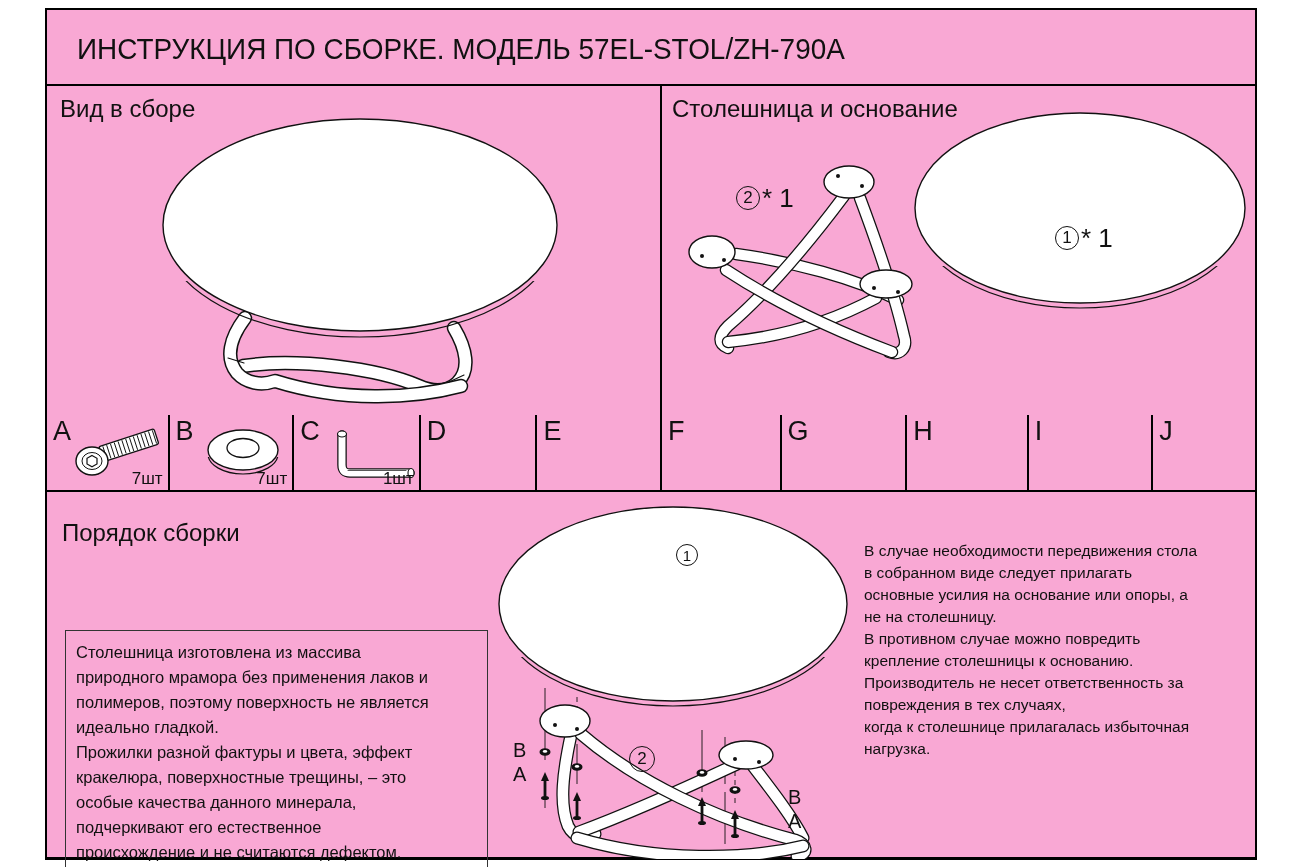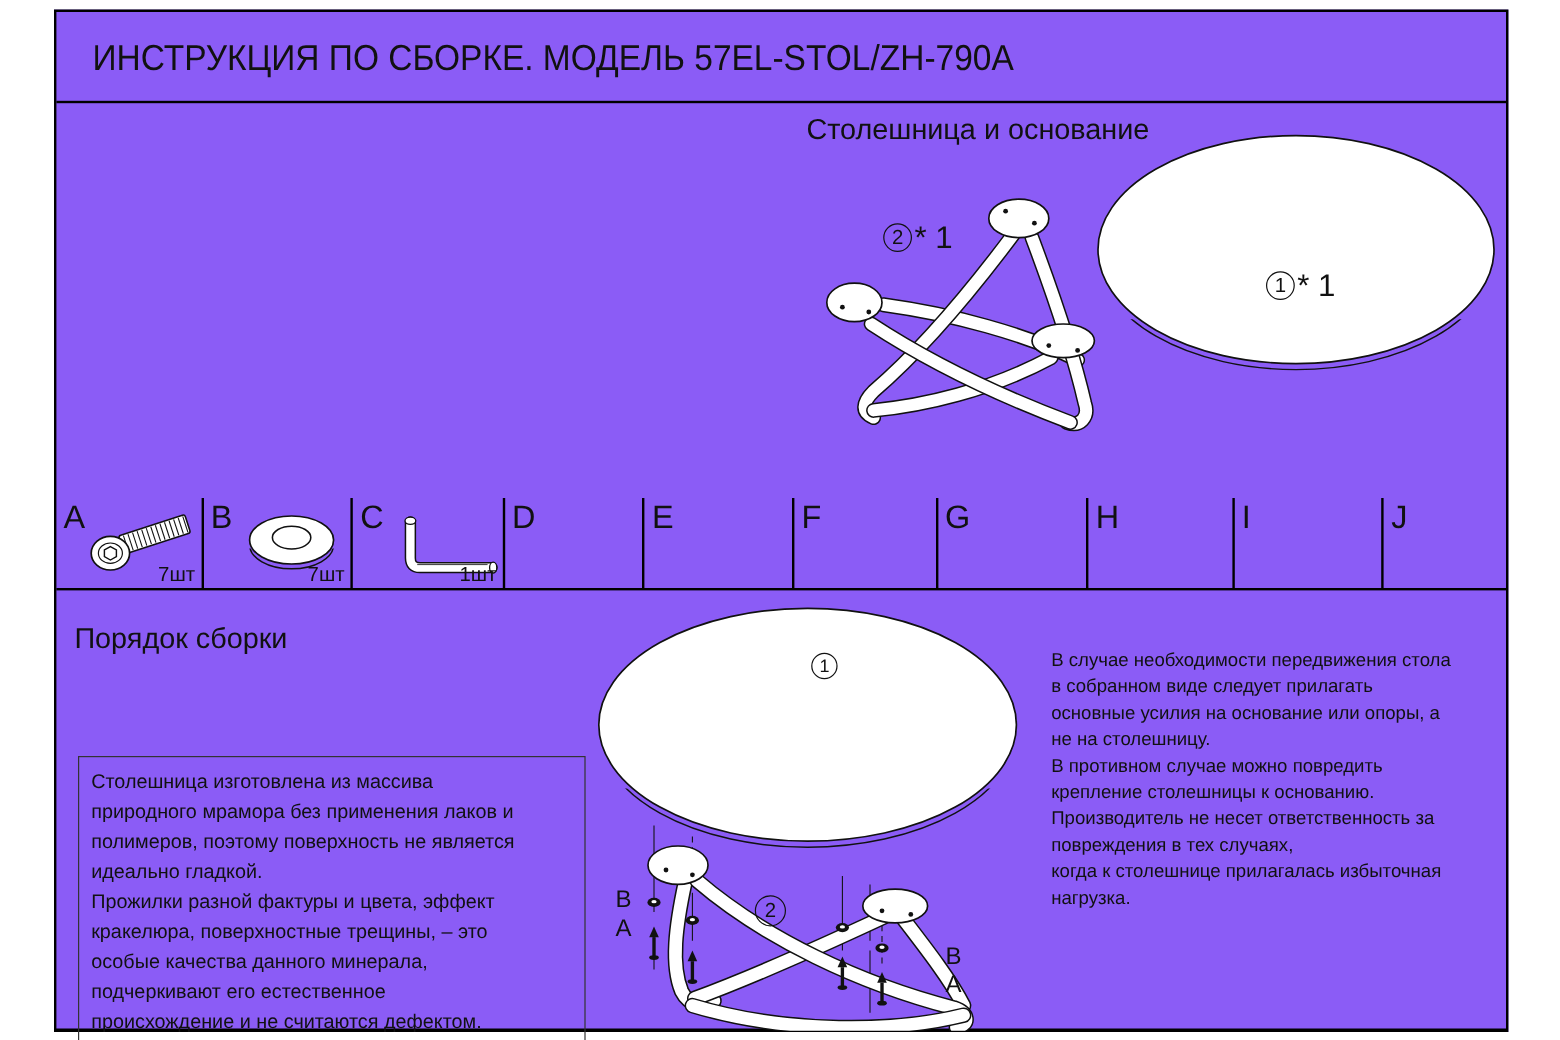--- a/index.html
+++ b/index.html
@@ -2,21 +2,21 @@
 <html><head>
 <meta charset="utf-8">
 <style>
   html,body{margin:0;padding:0;background:#fff;}
   .page{
     position:relative;width:1300px;height:867px;background:#fff;overflow:hidden;
     font-family:"Liberation Sans", sans-serif;color:#111;
   }
   .sheet{
     position:absolute;left:45px;top:8px;width:1212px;height:852px;
-    border:2px solid #000;border-bottom-width:3px;box-sizing:border-box;background:#8b5cf6;
+    border:2px solid #000;border-bottom-width:3px;box-sizing:border-box;background:#f9a8d4;
   }
   .abs{position:absolute;}
   
   .row-title{position:absolute;left:0;top:0;width:100%;height:76px;border-bottom:2px solid #000;box-sizing:border-box;}
   .doc-title{
     position:absolute;left:30px;top:22px;font-size:30px;white-space:nowrap;
     transform:scaleX(.93);transform-origin:left center;letter-spacing:0;
   }
   .mid-row{position:absolute;left:0;top:76px;width:100%;height:329px;}
   .cell-assembled{position:absolute;left:0;top:0;width:615px;height:329px;border-right:2px solid #000;box-sizing:border-box;}
@@ -28,21 +28,21 @@
   .pcell:last-child{border-right:none;}
   .pletter{position:absolute;left:6px;top:1px;font-size:27px;}
   .pqty{position:absolute;right:5px;bottom:1px;font-size:17px;}
   
   .bottom-row{position:absolute;left:0;top:482px;width:100%;height:367px;}
   .note{white-space:pre-line;}
   .marble-note{
     position:absolute;left:18px;top:620px;width:423px;height:280px;border:1.5px solid #333;
     box-sizing:border-box;padding:9px 10px;font-size:16.5px;line-height:25px;
   }
-  .moving-note{position:absolute;left:817px;top:530px;width:400px;font-size:15.5px;line-height:22px;margin-left:12px;}
+  .moving-note{position:absolute;left:817px;top:530px;width:400px;font-size:15.5px;line-height:22px;}
   
   .circ{
     display:inline-flex;align-items:center;justify-content:center;
     border:1.6px solid #111;border-radius:50%;box-sizing:border-box;background:transparent;
   }
   .circ.c24{width:24px;height:24px;font-size:17px;}
   .circ.c22{width:22px;height:22px;font-size:15px;}
   .circ.c26{width:26px;height:26px;font-size:17px;}
   .lab-suffix{font-size:26px;line-height:24px;white-space:pre;}
   .ba{font-size:20px;line-height:20px;}
@@ -52,20 +52,41 @@
 <body>
 
 <div class="page">
   <div class="sheet">
 
     <div class="row-title">
       <div class="doc-title">ИНСТРУКЦИЯ ПО СБОРКЕ. МОДЕЛЬ 57EL-STOL/ZH-790A</div>
     </div>
 
     <div class="mid-row">
+      <div class="cell-assembled">
+        <span class="section-heading abs" style="left:13px;top:9px;">Вид в сборе</span>
+        <svg class="abs" style="left:0;top:0;" width="615" height="327" viewBox="0 0 615 327">
+          <defs>
+              <clipPath id="clipA">
+                <rect x="0" y="195" width="615" height="132"></rect>
+              </clipPath>
+            </defs>
+
+          <g fill="none" stroke-linecap="round" stroke-linejoin="round">
+            <path d="M 407,242 C 419,262 424,284 410,297 C 400,306 386,306 372,300 C 330,282 250,272 196,280" stroke="#111" stroke-width="14.5"></path>
+            <path d="M 407,242 C 419,262 424,284 410,297 C 400,306 386,306 372,300 C 330,282 250,272 196,280" stroke="#fff" stroke-width="11.5"></path>
+            <path d="M 198,232 C 183,252 178,272 190,287 C 199,297 214,300 228,295 C 295,316 365,313 414,300" stroke="#111" stroke-width="14.5"></path>
+            <path d="M 198,232 C 183,252 178,272 190,287 C 199,297 214,300 228,295 C 295,316 365,313 414,300" stroke="#fff" stroke-width="11.5"></path>
+            <path d="M 181,272 L 197,277 M 402,296 L 417,289" stroke="#111" stroke-width="1.2"></path>
+          </g>
+
+          <ellipse cx="313" cy="139" rx="197" ry="106" fill="#fff" stroke="#111" stroke-width="1.4"></ellipse>
+          <ellipse cx="313" cy="145" rx="197" ry="106" fill="none" stroke="#111" stroke-width="1.2" clip-path="url(#clipA)"></ellipse>
+        </svg>
+      </div>
 
       <div class="cell-parts-overview">
         <span class="section-heading abs" style="left:8px;top:9px;">Столешница и основание</span>
         <svg class="abs" style="left:0;top:0;" width="591" height="327" viewBox="0 0 591 327">
           <defs>
               <clipPath id="clipB">
                 <rect x="250" y="180" width="341" height="147"></rect>
               </clipPath>
             </defs>
 

